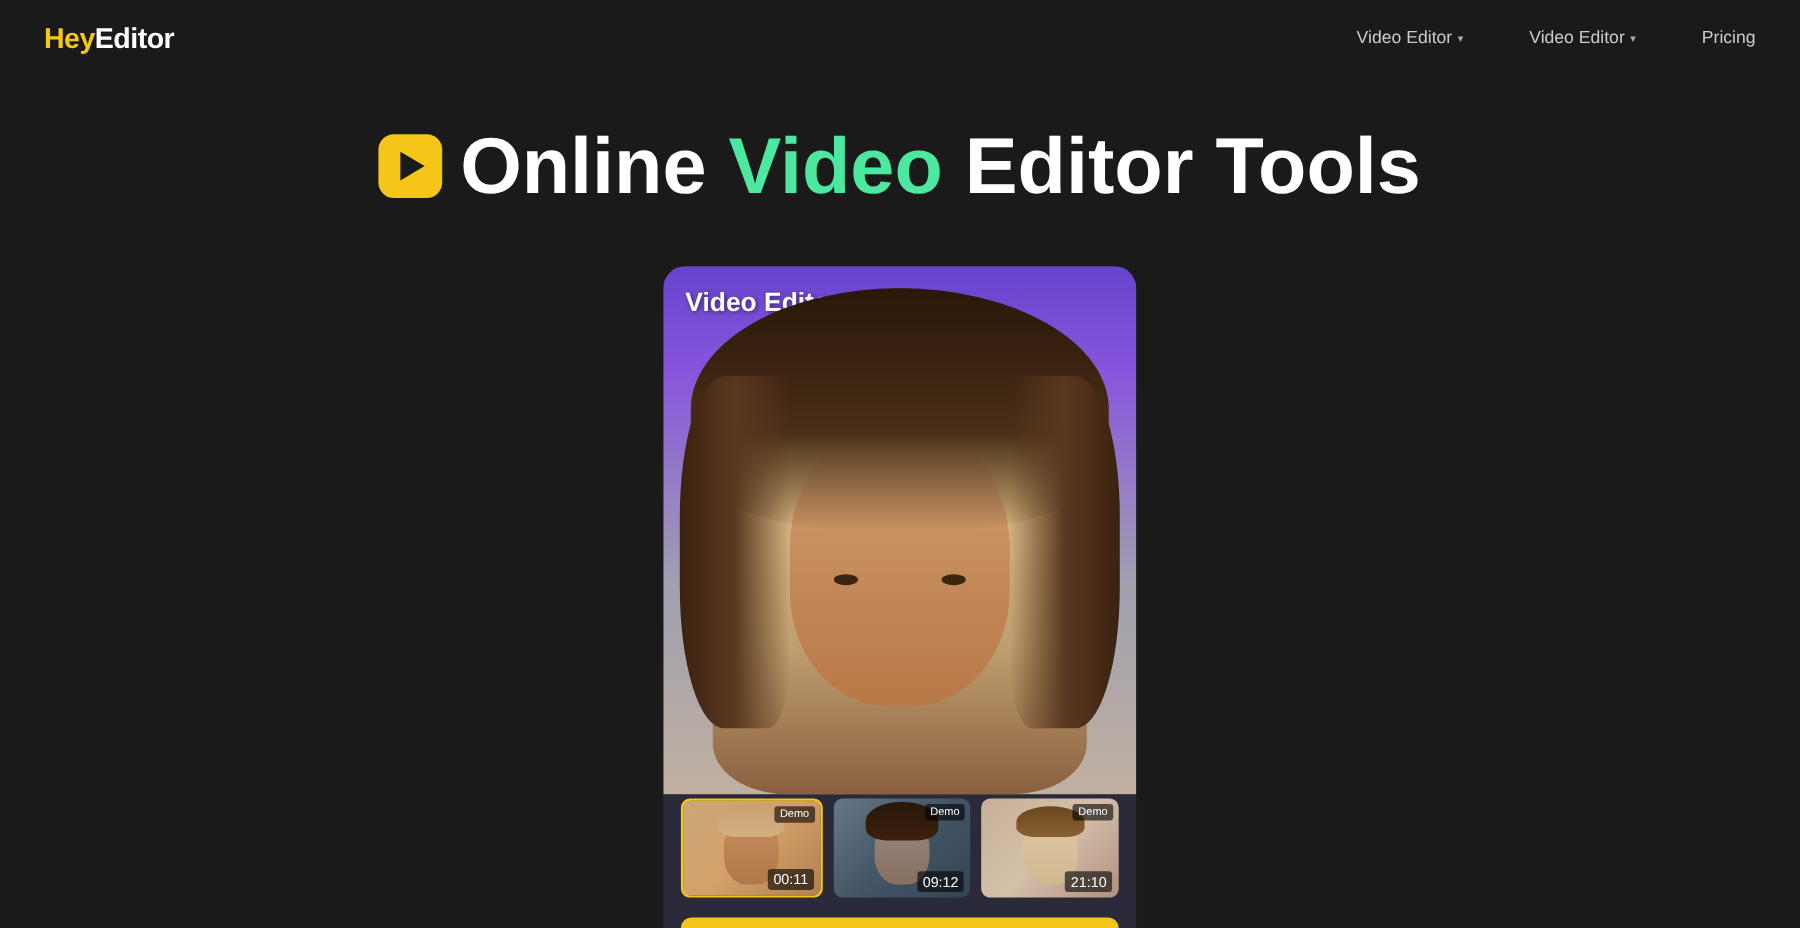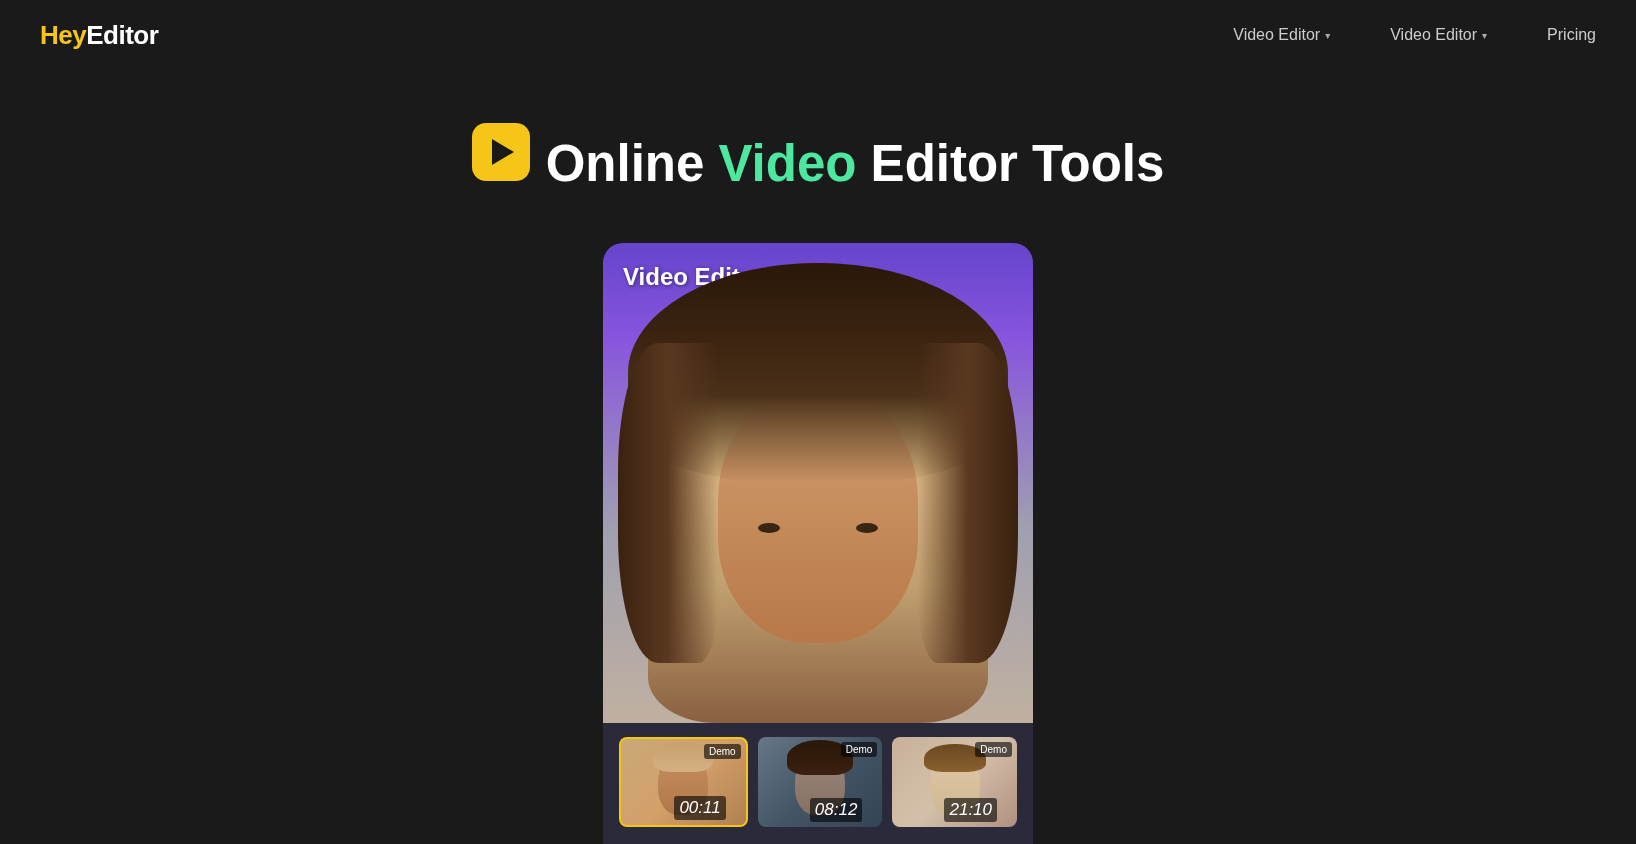--- a/index.html
+++ b/index.html
@@ -86,25 +86,24 @@
     .play-triangle {
       width: 0;
       height: 0;
       border-top: 13px solid transparent;
       border-bottom: 13px solid transparent;
       border-left: 22px solid #1a1a1a;
       margin-left: 4px;
     }
 
     .hero-title-text {
-      font-size: 51px;
+      font-size: 72px;
       font-weight: 900;
       color: #ffffff;
       white-space: nowrap;
-      margin-top: 24px;
     }
 
     .hero-title-video {
       color: #4de8a0;
     }
 
     
     .main-card {
       width: 430px;
       background: #2a2a3a;
@@ -129,21 +128,21 @@
       font-size: 24px;
       font-weight: 800;
       color: #ffffff;
       text-shadow: 1px 1px 4px rgba(0,0,0,0.5);
     }
 
     
     .thumbnail-strip {
       display: flex;
       gap: 10px;
-      padding: 14px 16px;
+      padding: 4px 16px;
       background: #2a2a3a;
     }
 
     .thumb-item {
       flex: 1;
       position: relative;
       border-radius: 8px;
       overflow: hidden;
       height: 90px;
       cursor: pointer;
@@ -180,27 +179,26 @@
       background: rgba(0,0,0,0.6);
       color: #ffffff;
       font-size: 10px;
       padding: 2px 5px;
       border-radius: 3px;
     }
 
     .time-badge {
       position: absolute;
       bottom: 5px;
-      right: 20px;
+      right: 6px;
       background: rgba(0,0,0,0.6);
       color: #ffffff;
-      font-size: 17px;
+      font-size: 13px;
       padding: 2px 5px;
       border-radius: 3px;
-      font-style: italic;
     }
 
     
     .try-btn-wrap {
       padding: 14px 16px 20px;
       background: #2a2a3a;
     }
 
     .try-btn {
       width: 100%;
@@ -292,21 +290,21 @@
         <div class="time-badge">00:11</div>
       </div>
 
       <div class="thumb-item thumb-bg-2">
         <div class="thumb-face">
           <div style="width:50px;height:65px;background:linear-gradient(180deg,#998880,#887060);border-radius:50% 50% 40% 40%;position:relative;">
             <div style="position:absolute;top:-10px;left:-8px;right:-8px;height:35px;background:linear-gradient(180deg,#2a1808,#3a2010);border-radius:50% 50% 30% 30%;"></div>
           </div>
         </div>
         <div class="demo-badge">Demo</div>
-        <div class="time-badge">08:12</div>
+        <div class="time-badge">09:12</div>
       </div>
 
       <div class="thumb-item thumb-bg-3">
         <div class="thumb-face">
           <div style="width:50px;height:65px;background:linear-gradient(180deg,#e0c8a8,#d0b890);border-radius:50% 50% 40% 40%;position:relative;">
             <div style="position:absolute;top:-6px;left:-6px;right:-6px;height:28px;background:linear-gradient(180deg,#6a4820,#8a6030);border-radius:50% 50% 30% 30%;"></div>
           </div>
         </div>
         <div class="demo-badge">Demo</div>
         <div class="time-badge">21:10</div>

